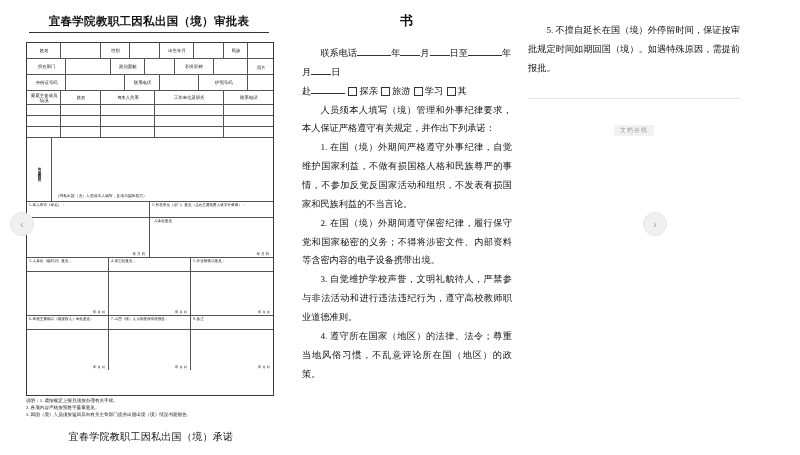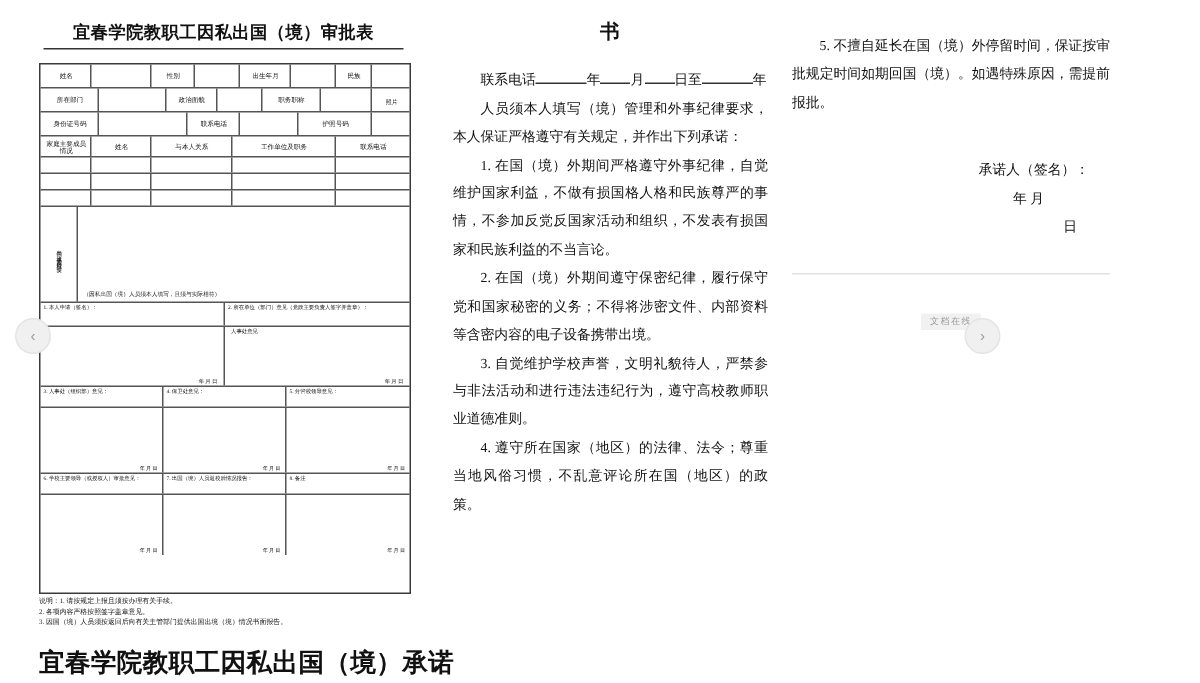--- a/index.html
+++ b/index.html
@@ -36,21 +36,21 @@
     display:flex;align-items:center;justify-content:center;letter-spacing:1px;
   }
   .small{font-size:4px;}
   .tiny{font-size:3.6px;}
   .note{
     position:absolute;left:8px;top:384px;width:250px;
     font-size:4.6px;line-height:1.5;color:#111;
   }
   .bottom-title{
     position:absolute;left:8px;top:416px;width:250px;
-    font-size:17px;font-weight:bold;color:#111;letter-spacing:0.3px;white-space:nowrap;
+    font-size:10px;font-weight:normal;color:#111;letter-spacing:0.3px;white-space:nowrap;text-align:center;
   }
 
   
   .doc-mid{position:absolute;left:302px;top:12px;width:210px;height:436px;}
   .mid-title{font-size:13px;font-weight:bold;text-align:center;color:#111;letter-spacing:1px;}
   .mid-body{margin-top:14px;font-size:9.2px;line-height:2.05;color:#111;text-align:justify;}
   .mid-body p{margin:0 0 0 0;}
   .indent{text-indent:2em;}
   .blank{display:inline-block;border-bottom:1px solid #333;width:34px;height:0.95em;vertical-align:baseline;}
   .blank-s{display:inline-block;border-bottom:1px solid #333;width:20px;height:0.95em;vertical-align:baseline;}
@@ -220,40 +220,45 @@
     <div class="bottom-title">宜春学院教职工因私出国（境）承诺</div>
   </div>
 
   <div class="doc-mid">
     <div class="mid-title">书</div>
     <div class="mid-body">
 
       <p class="indent">
         <span>联系电话</span><span class="blank"></span><span>年</span><span class="blank-s"></span><span>月</span><span class="blank-s"></span><span>日至</span><span class="blank"></span><span>年</span>
       </p>
-
+      <p>
+        <span>月</span><span class="blank-s"></span><span>日</span>
+      </p>
+
+      <p>
+        <span>赴</span><span class="blank"></span>
+        <span class="chk"></span><span>探亲</span>
+        <span class="chk"></span><span>旅游</span>
+        <span class="chk"></span><span>学习</span>
+        <span class="chk"></span>其
+      </p>
 
       <p class="indent">人员须本人填写（境）管理和外事纪律要求，本人保证严格遵守有关规定，并作出下列承诺：</p>
       <p class="indent">1. 在国（境）外期间严格遵守外事纪律，自觉维护国家利益，不做有损国格人格和民族尊严的事情，不参加反党反国家活动和组织，不发表有损国家和民族利益的不当言论。</p>
       <p class="indent">2. 在国（境）外期间遵守保密纪律，履行保守党和国家秘密的义务；不得将涉密文件、内部资料等含密内容的电子设备携带出境。</p>
       <p class="indent">3. 自觉维护学校声誉，文明礼貌待人，严禁参与非法活动和进行违法违纪行为，遵守高校教师职业道德准则。</p>
       <p class="indent">4. 遵守所在国家（地区）的法律、法令；尊重当地风俗习惯，不乱意评论所在国（地区）的政策。</p>
     </div>
   </div>
 
   <div class="doc-right">
     <div class="right-body">
       <p class="indent">5. 不擅自延长在国（境）外停留时间，保证按审批规定时间如期回国（境）。如遇特殊原因，需提前报批。</p>
     </div>
 
-    <div class="sign-block">
-      <div class="sign-1">承诺人（签名）：</div>
-      <div class="sign-2">年        月</div>
-      <div class="sign-3">日</div>
-    </div>
 
     <div class="hr-soft"></div>
 
     <div class="watermark">
       <span class="wm-box">文档在线</span>
     </div>
   </div>
 
   <div class="arrow arrow-left">
     <span>‹</span>

